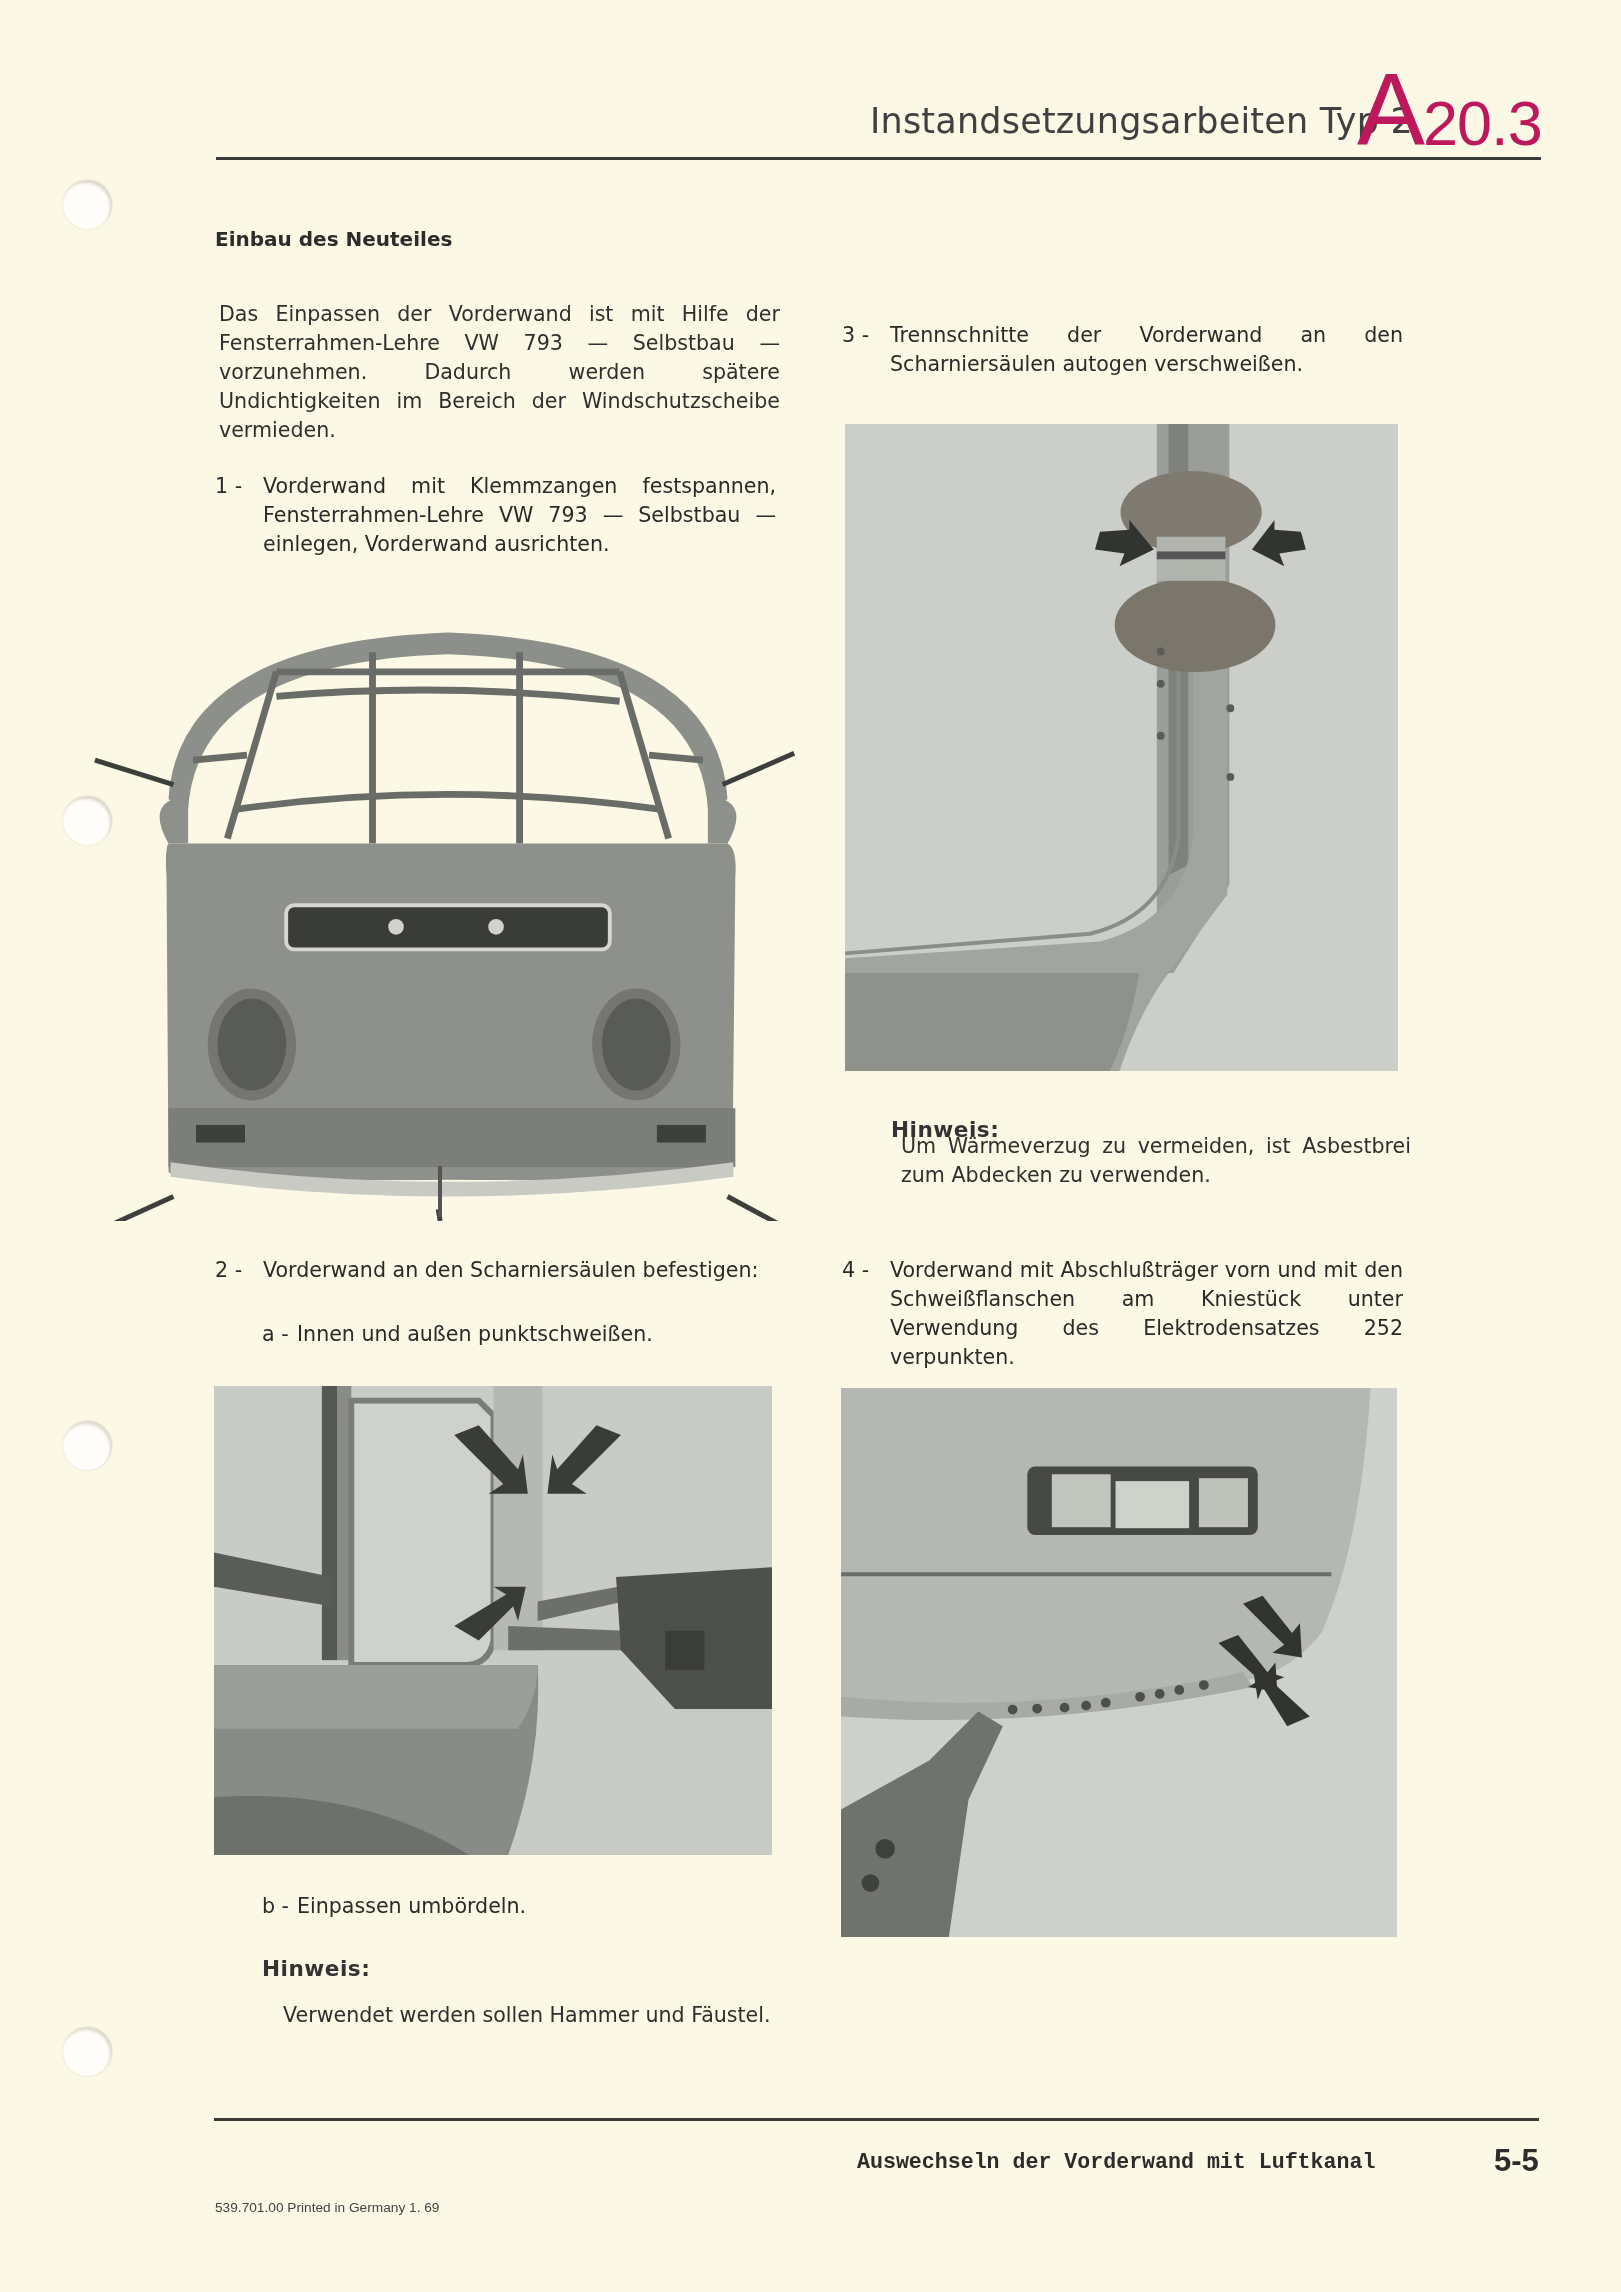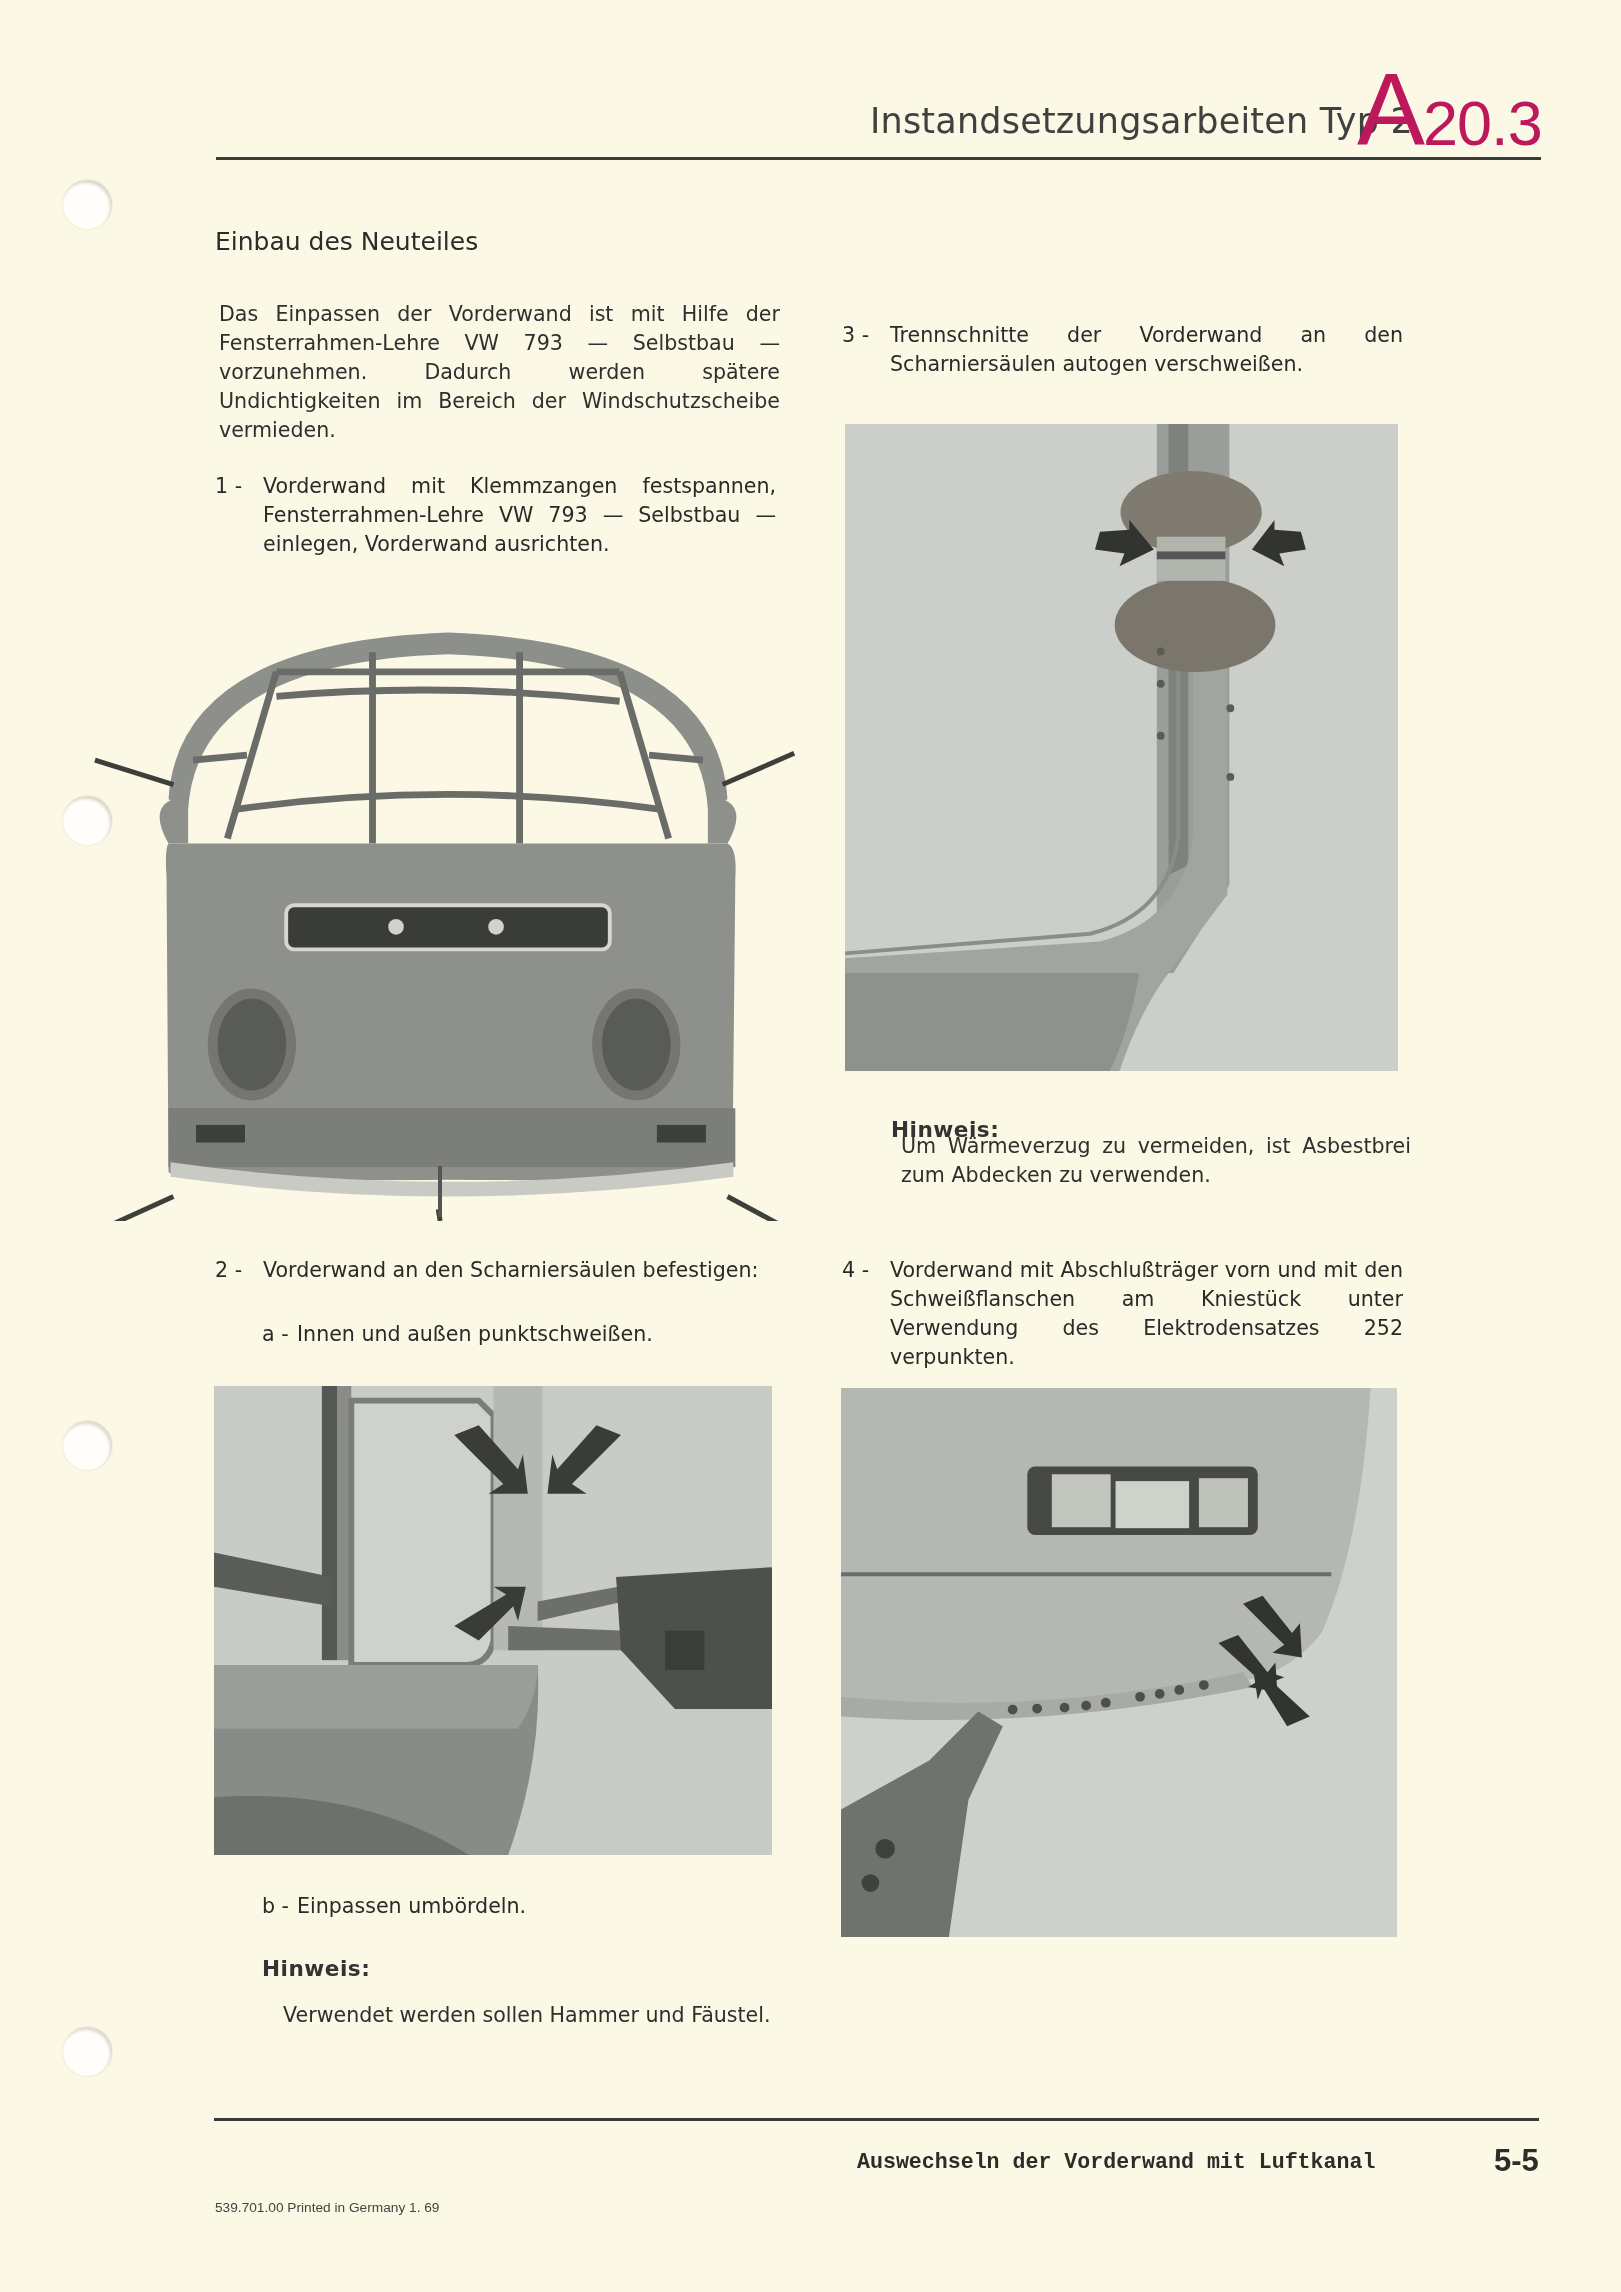--- a/index.html
+++ b/index.html
@@ -19,21 +19,21 @@
     left: 870px; top: 101px; font-size: 35px; color: #404040;
     font-family: "DejaVu Sans", sans-serif; letter-spacing: 0.2px;
   }
   .header-code {
     left: 1357px; top: 59px; font-family: "Liberation Sans", sans-serif;
     font-weight: normal; color: #be185d;
   }
   .header-code .big { font-size: 102px; line-height: 1; letter-spacing: -2px; }
   .header-code .num { font-size: 63px; letter-spacing: -1px; }
   .rule { height: 2.9px; background: #3a3a36; }
-  .h2 { font-weight: normal; font-size: 25px; color: #2c2c2a; }
+  .h2 { font-weight: bold; font-size: 20px; color: #2c2c2a; }
   .p { font-size: 20.6px; line-height: 29px; text-align: justify; color: #2f2f2d; }
   .item { display: flex; }
   .item .num { width: 48px; flex: none; font-size: 20.6px; line-height: 29px; }
   .item .txt { flex: 1; font-size: 20.6px; line-height: 29px; text-align: justify; text-align-last: left; }
   .note-title { font-weight: bold; font-size: 21.6px; color: #333; letter-spacing: 0.5px; text-align: right; }
   .photo { background: #c9cbc6; overflow: hidden; }
   .photo svg { display: block; width: 100%; height: 100%; }
   .footer-title { font-weight: bold; font-size: 21.6px; font-family: Liberation Mono, monospace; color: #2c2c2a; }
   .footer-page { font-weight: bold; font-size: 31px; font-family: "Liberation Sans", sans-serif; color: #2c2c2a; }
   .imprint { font-size: 13.7px; font-family: "Liberation Sans", sans-serif; color: #444; }

